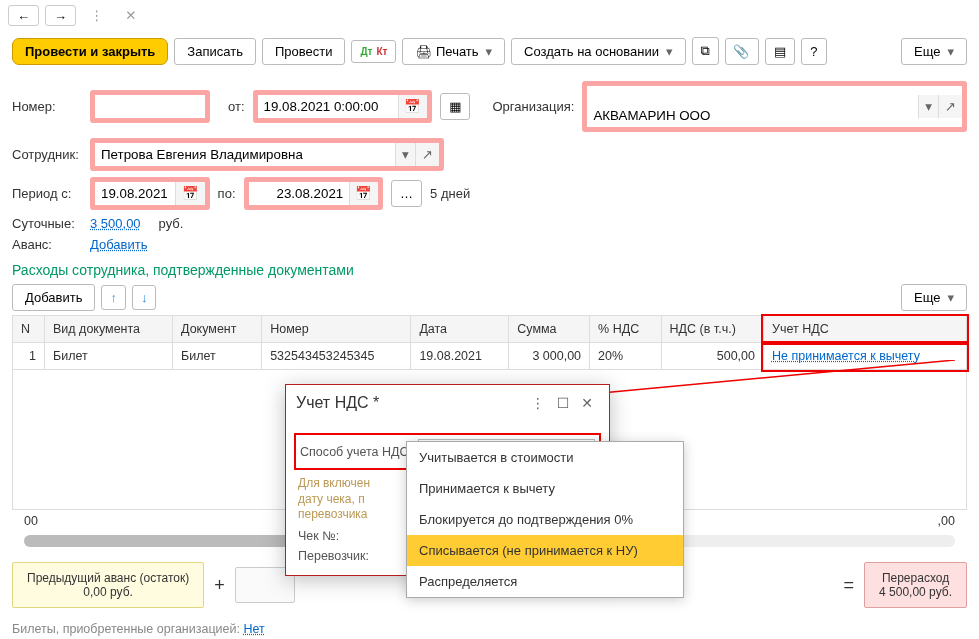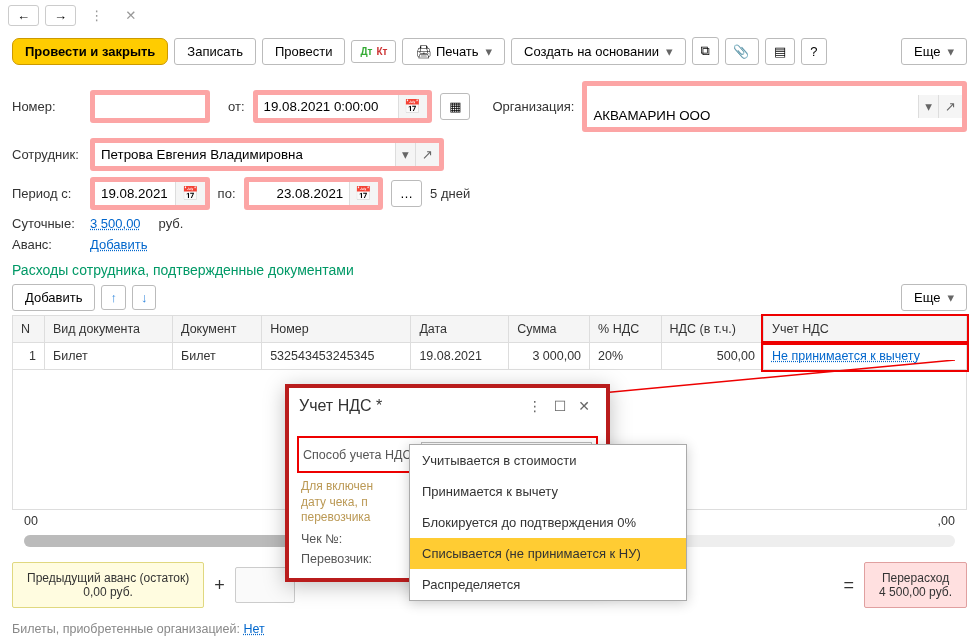--- a/index.html
+++ b/index.html
@@ -204,21 +204,21 @@
       color: #888;
     }
 
     
     .dialog {
       position: absolute;
       left: 285px;
       top: 384px;
       width: 325px;
       background: #fff;
-      border: 4px solid #b91c1c;
+      border: 1px solid #b91c1c;
       box-shadow: 0 4px 20px rgba(0,0,0,0.25);
       z-index: 100;
     }
     .dialog-header {
       display: flex;
       align-items: center;
       padding: 8px 10px;
     }
     .dialog-title {
       font-size: 16px;

